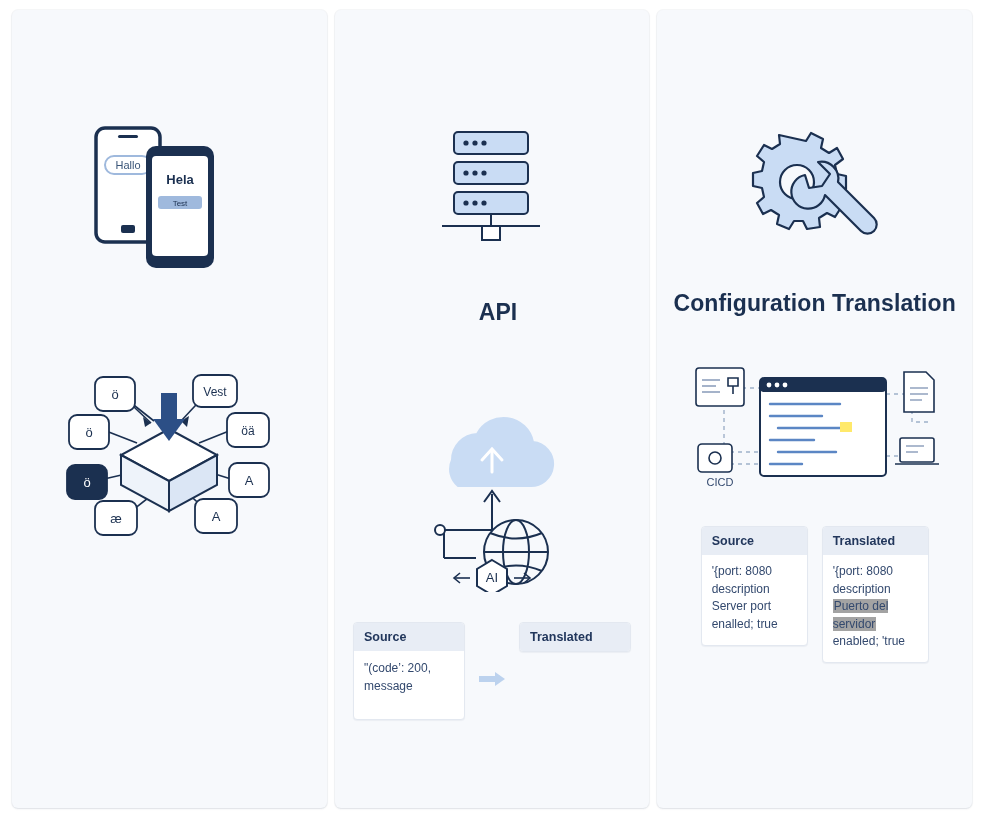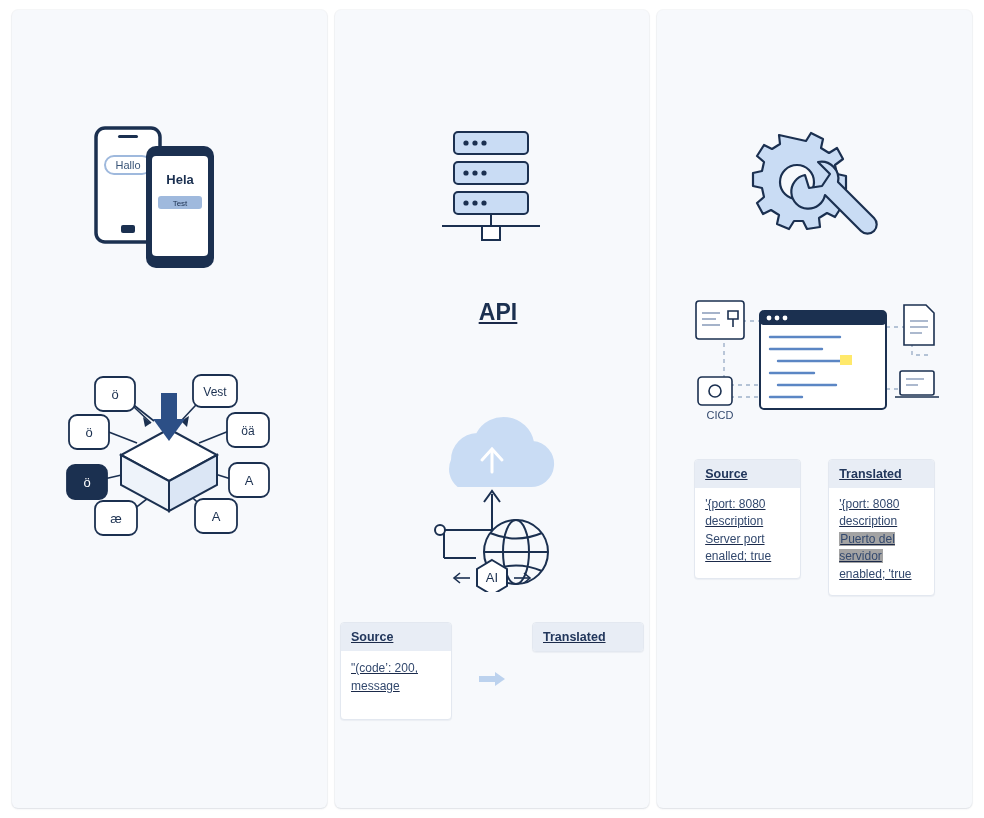--- a/index.html
+++ b/index.html
@@ -29,21 +29,20 @@
     flex: 1 1 0;
     margin: 0 4px;
     background: #f7f9fc;
     border-radius: 6px;
     box-shadow: 0 1px 2px rgba(20,40,80,0.10), 0 0 0 1px rgba(20,40,80,0.04);
     display: flex;
     flex-direction: column;
     align-items: center;
     box-sizing: border-box;
     overflow: hidden;
-    text-decoration: underline;
   }
   .panel-title {
     font-size: 23px;
     font-weight: bold;
     color: #1b3050;
     text-align: center;
     line-height: 1.45;
     letter-spacing: .1px;
   }
 
@@ -76,21 +75,21 @@
   .p3 .icon-top { margin-top: 115px; height: 128px; width: 100%; }
   .p3 .panel-title { margin-top: 34px; }
   .p3 .icon-bottom { margin-top: 37px; height: 155px; width: 100%; justify-content: center; }
   .p3 .code-compare { margin-top: 14px; }
 
   
   .code-compare {
     display: flex;
     align-items: flex-start;
     justify-content: flex-end;
-    gap: 27px;
+    gap: 14px;
   }
   .code-card {
     width: 108px;
     background: #ffffff;
     border: 1px solid #e3e8f0;
     border-radius: 4px;
     overflow: hidden;
     box-shadow: 0 1px 1px rgba(20,40,80,0.05);
   }
   .code-card .card-head {
@@ -319,20 +318,21 @@
           <path d="M0,-40 L9,-38 L14,-46 L26,-40 L24,-31 L32,-26 L40,-31 L46,-20 L38,-14 L40,-5 L49,-3 L49,10 L40,12 L38,21 L45,27 L38,38 L30,34 L22,39 L23,48 L10,50 L6,42 L-3,42 L-8,50 L-20,45 L-18,36 L-26,31 L-34,35 L-40,24 L-33,18 L-35,9 L-44,7 L-44,-6 L-35,-8 L-33,-17 L-40,-23 L-33,-34 L-25,-30 L-17,-35 L-18,-44 Z" fill="#c9dcf4" stroke="#1b3050" stroke-width="2.2" stroke-linejoin="round"></path>
           <circle cx="0" cy="3" r="17" fill="#f7f9fc" stroke="#1b3050" stroke-width="2.2"></circle>
         </g>
 
         <g transform="translate(0,0)">
           <path d="M60 48 a17 17 0 1 0 20 20 L116 104 a9 9 0 0 0 13 -13 L93 55 a17 17 0 0 0 -20 -20 l12 12 -8 12 -13 2 z" fill="#c9dcf4" stroke="#1b3050" stroke-width="2.2" stroke-linejoin="round"></path>
         </g>
       </svg>
     </div>
 
+    <div class="panel-title">Configuration Translation</div>
 
     <div class="icon-bottom">
       <svg width="250" height="150" viewBox="0 0 250 150">
 
         <g stroke="#9fb1c9" stroke-width="1.4" fill="none" stroke-dasharray="4 4">
           <path d="M52 28 H96"></path>
           <path d="M34 42 V92 H68"></path>
           <path d="M40 104 H70"></path>
           <path d="M196 34 H222"></path>
           <path d="M196 96 H214"></path>

